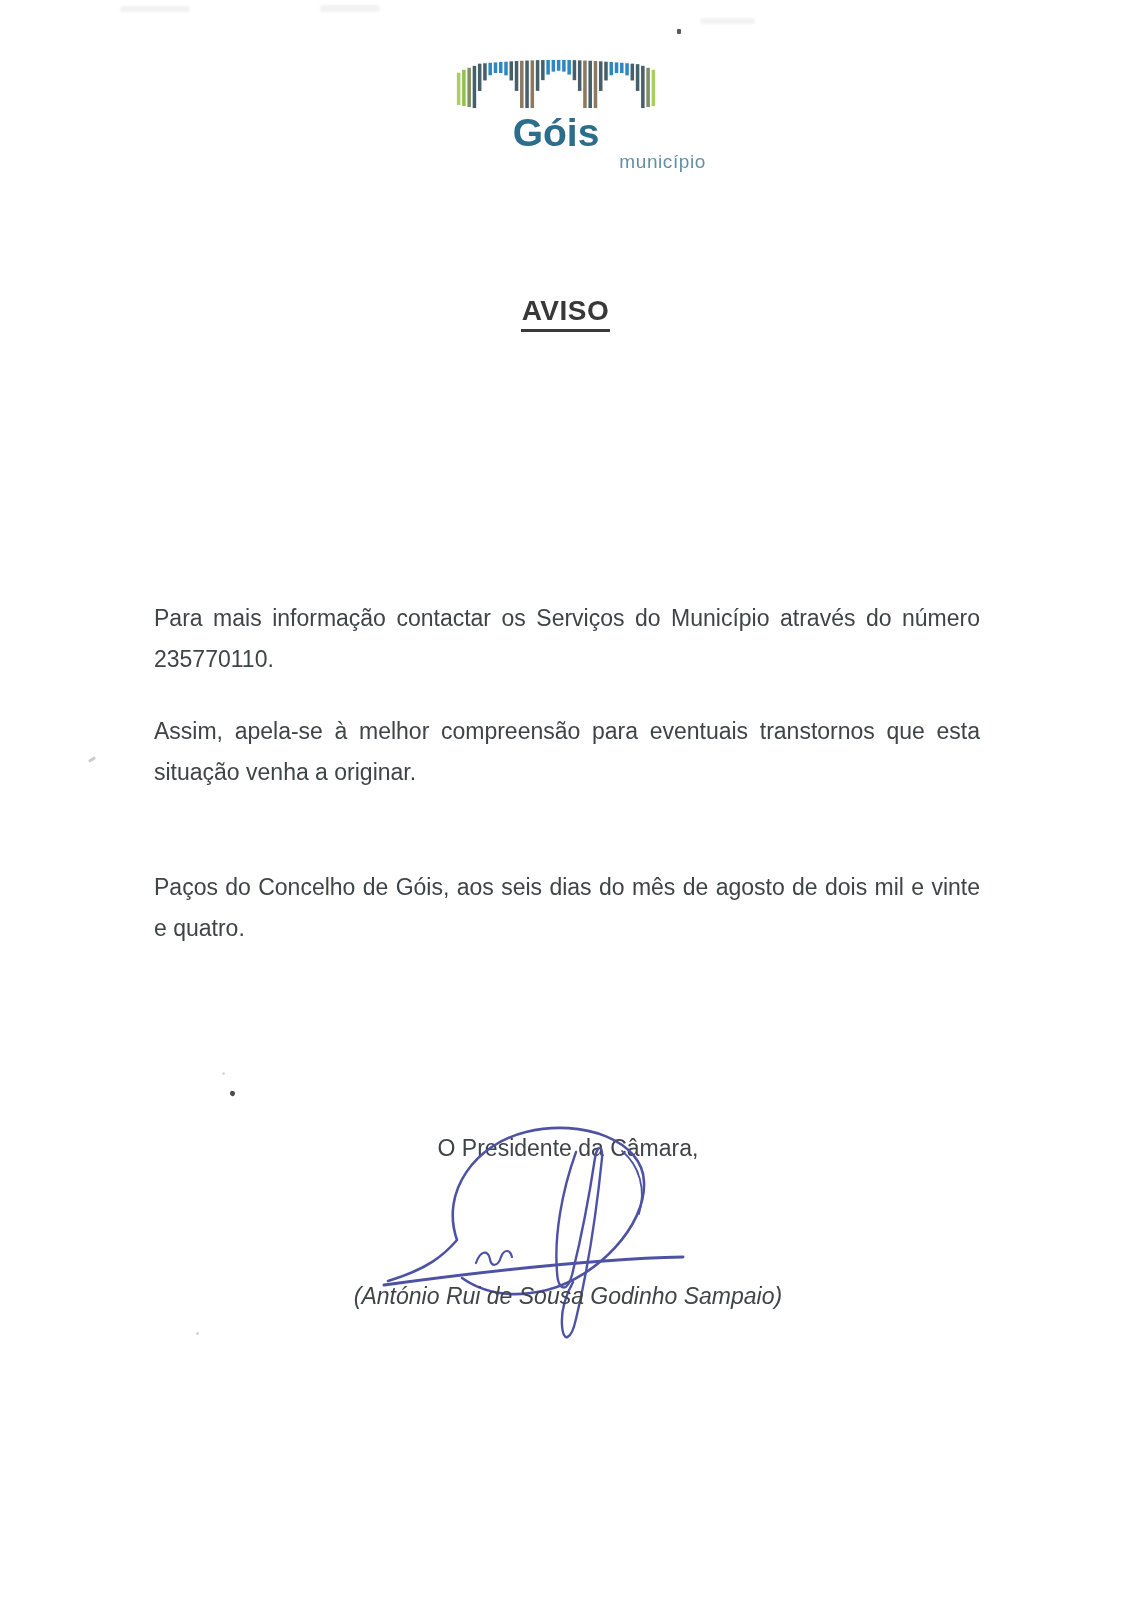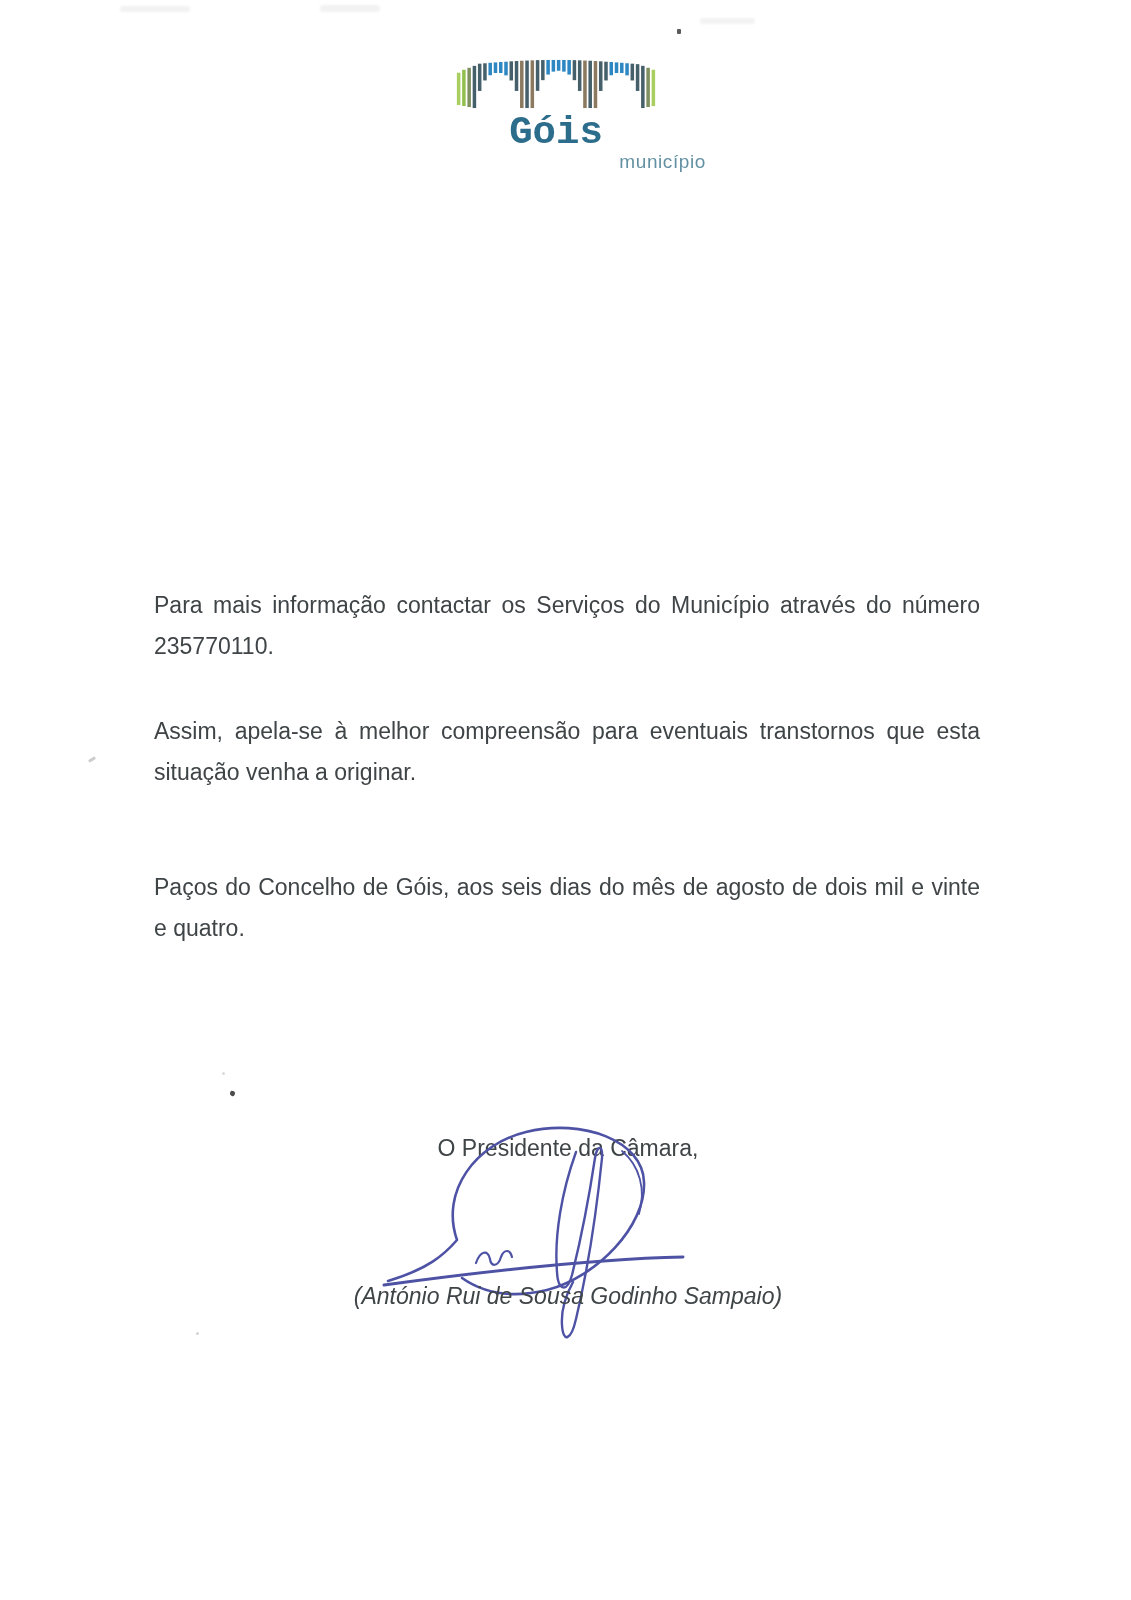--- a/index.html
+++ b/index.html
@@ -32,21 +32,21 @@
   }
   
   .para{
     position:absolute;left:154px;width:826px;
     font-size:23px;line-height:41px;
     text-align:justify;
     margin:0;
   }
   .para b{font-weight:bold;color:#3b4043;}
   #p1{top:450px;}
-  #p2{top:585px;}
+  #p2{top:598px;}
   #p3{top:711px;}
   #p4{top:867px;}
   
   .sig-title{position:absolute;left:0;top:1128px;width:1136px;text-align:center;
     font-size:23px;line-height:41px;}
   .sig-name{position:absolute;left:0;top:1276px;width:1136px;text-align:center;
     font-size:23px;line-height:41px;font-style:italic;}
   .signature-svg{position:absolute;left:340px;top:1095px;pointer-events:none;}
   
   .speck{position:absolute;}
@@ -108,24 +108,27 @@
         <rect x="175" y="5.1" width="4" height="13.5" fill="#2d87c3"></rect>
         <rect x="181" y="5.5" width="4" height="10.8" fill="#2d87c3"></rect>
         <rect x="187" y="5.9" width="4" height="10.4" fill="#2d87c3"></rect>
         <rect x="193" y="6.4" width="4" height="12.3" fill="#2d87c3"></rect>
         <rect x="199" y="6.8" width="4" height="17.1" fill="#46606b"></rect>
         <rect x="205" y="7.3" width="4" height="27.3" fill="#46606b"></rect>
         <rect x="211" y="9.0" width="4" height="43.0" fill="#46606b"></rect>
         <rect x="217" y="11.0" width="4" height="40.0" fill="#7f8f60"></rect>
         <rect x="223" y="13.0" width="4" height="37.0" fill="#a9cf60"></rect>
       </svg>
-    <div class="wordmark" style="color: rgb(45, 109, 140); font-family: Liberation Mono, monospace;">Góis</div>
+    <div class="wordmark" style="color: rgb(45, 109, 140);">Góis</div>
     <div class="tagline" style="color: rgb(99, 145, 163); text-align: right;">município</div>
   </div>
 
+  <div class="notice-title-wrap">
+    <span class="notice-title">AVISO</span>
+  </div>
 
 
   <p class="para" id="p2">Para mais informação contactar os Serviços do Município através do número 235770110.</p>
 
   <p class="para" id="p4">Paços do Concelho de Góis, aos seis dias do mês de agosto de dois mil e vinte e quatro.</p>
 
   <p class="para" id="p3">Assim, apela-se à melhor compreensão para eventuais transtornos que esta situação venha a originar.</p>
 
   <div class="sig-title">O Presidente da Câmara,</div>
 

